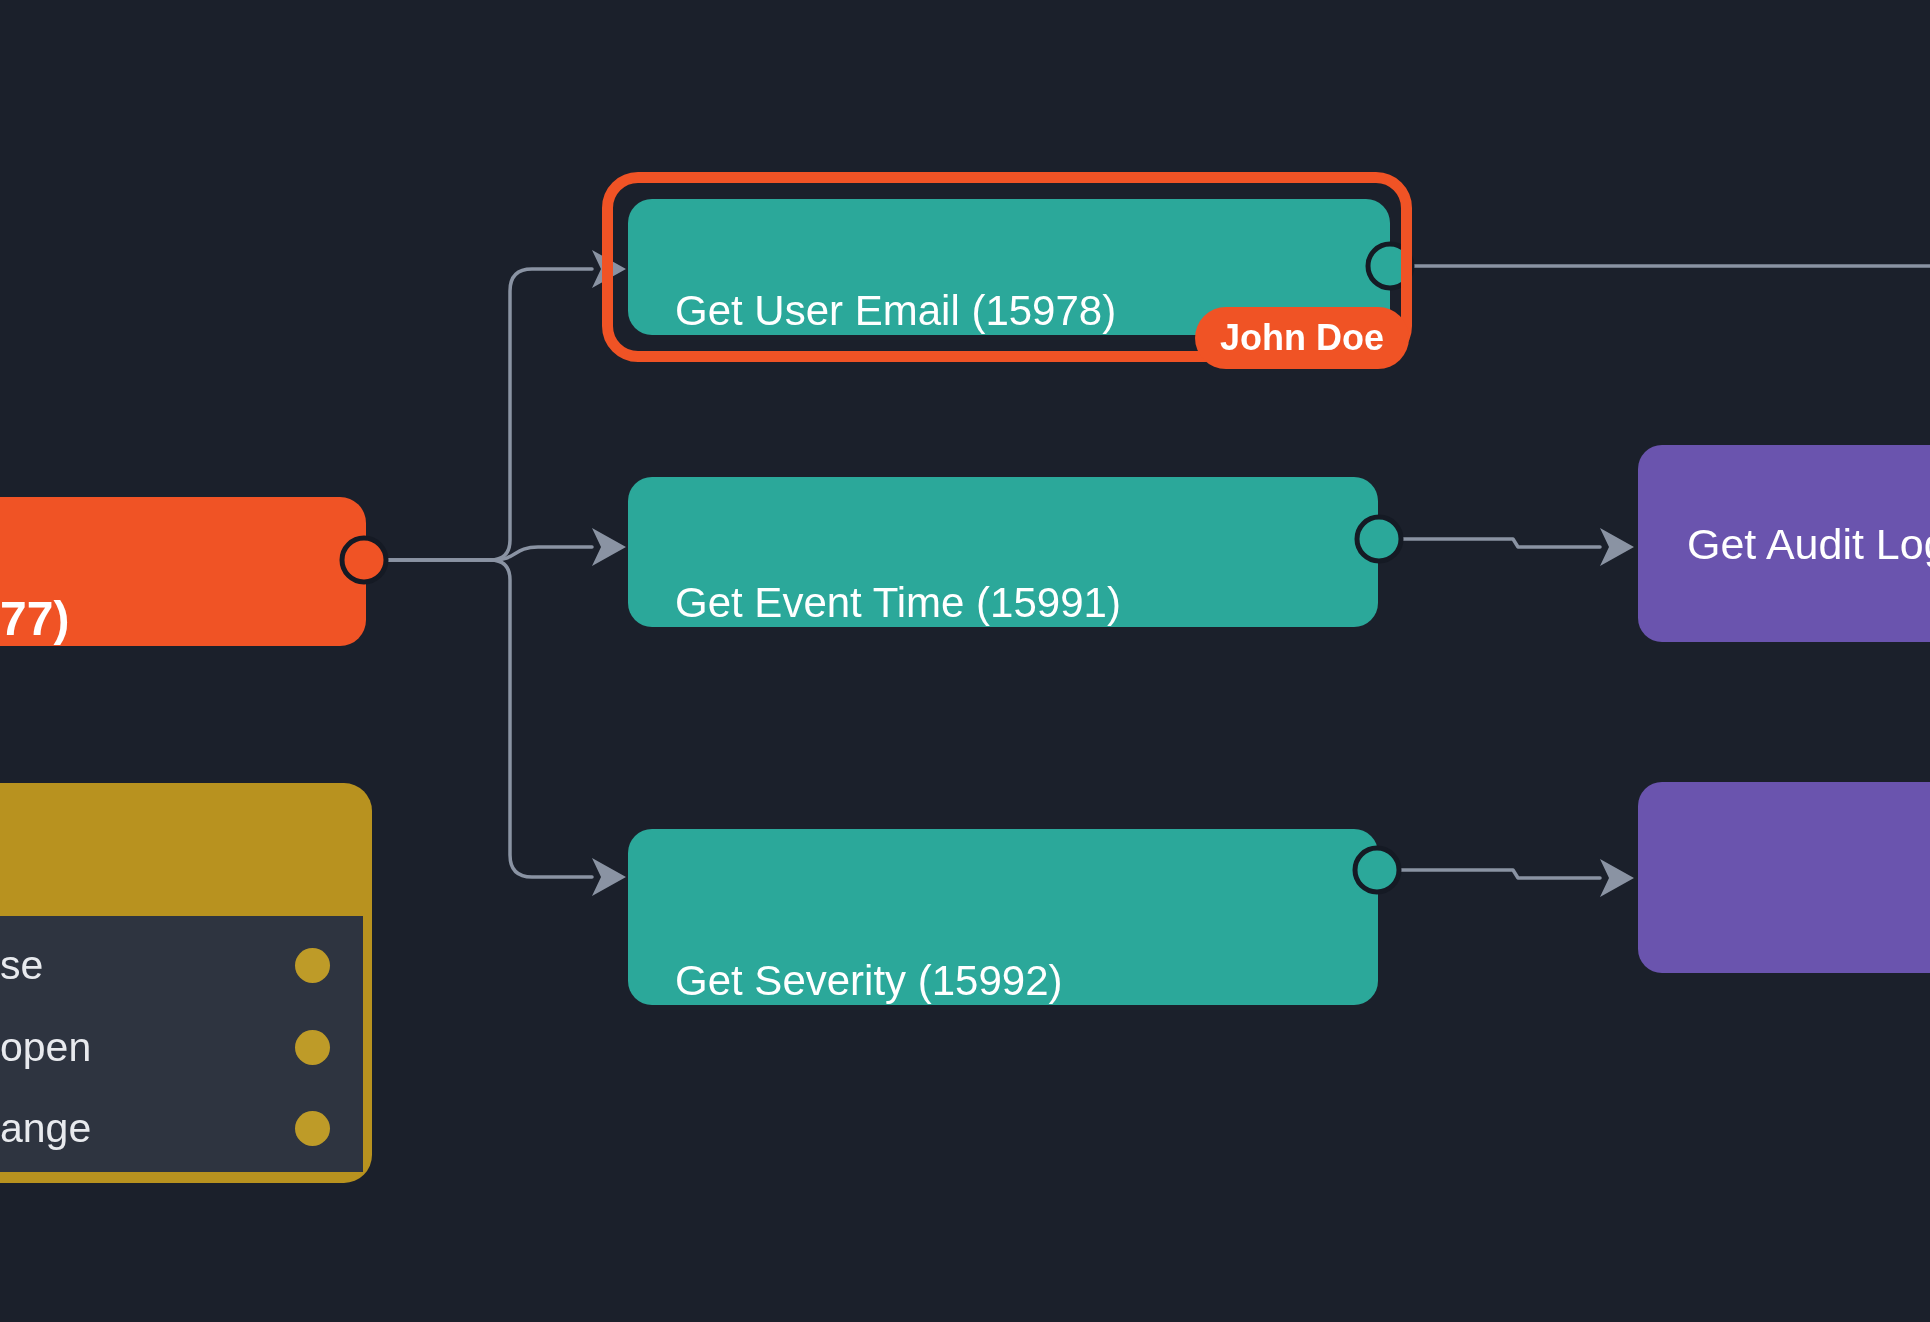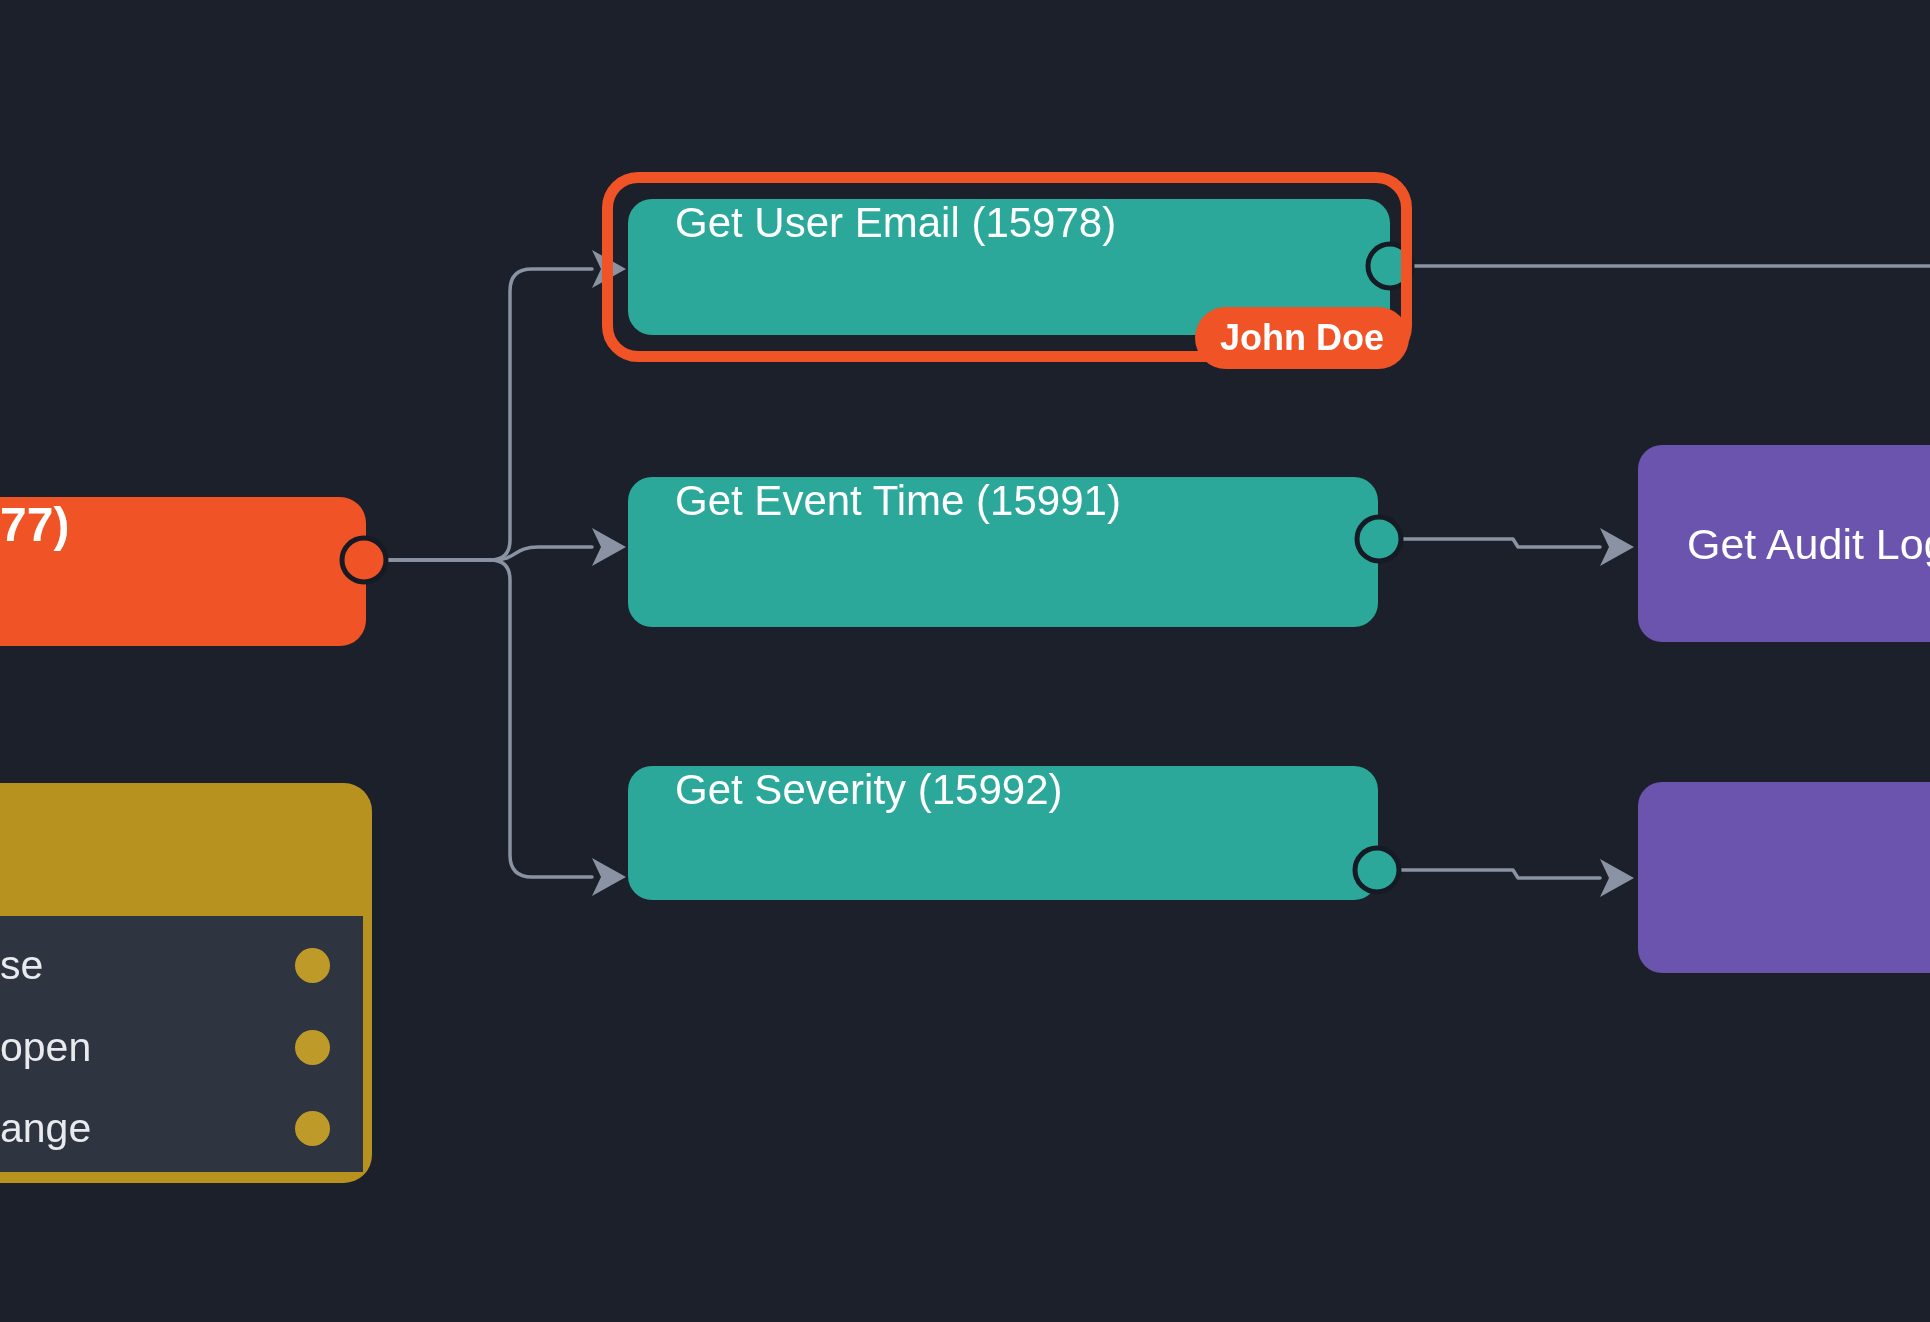--- a/index.html
+++ b/index.html
@@ -4,33 +4,33 @@
 <style>
   html,body{margin:0;padding:0;}
   body{
     width:1930px;height:1322px;position:relative;overflow:hidden;
     background:#1B202B;
     font-family:"Liberation Sans", sans-serif;
   }
   svg.layer{position:absolute;left:0;top:0;width:1930px;height:1322px;}
   #wires{z-index:1;}
   #ports{z-index:3;}
-  .node{position:absolute;display:flex;align-items:flex-start;color:#FFFFFF;z-index:2;box-sizing:border-box;}
+  .node{position:absolute;display:flex;align-items:flex-end;color:#FFFFFF;z-index:2;box-sizing:border-box;}
   .node .label{white-space:nowrap;}
 
   
   #node-upstream{left:-60px;top:497px;width:426px;height:149px;background:#F05325;border-radius:26px;}
   #node-upstream .label{font-size:48px;font-weight:700;padding-left:60px;}
 
   
   .teal{background:#2BA89A;border-radius:24px;}
   .teal .label{font-size:42px;padding-left:47px;}
   #node-email{left:628px;top:199px;width:762px;height:136px;}
   #node-event{left:628px;top:477px;width:750px;height:150px;}
-  #node-severity{left:628px;top:766px;width:750px;height:134px;}
+  #node-severity{left:628px;top:829px;width:750px;height:176px;}
 
   
   .purple{background:#6A54AE;border-radius:24px;flex-direction:column;align-items:flex-start;justify-content:center;}
   .purple .label{font-size:43px;line-height:56px;padding-left:49px;}
   #node-audit{left:1638px;top:445px;width:760px;height:197px;}
   #node-incident{left:1638px;top:782px;width:760px;height:191px;}
 
   
   #selection-border{position:absolute;left:602px;top:172px;width:810px;height:190px;
     border:11px solid #F05325;border-radius:36px;box-sizing:border-box;z-index:4;pointer-events:none;}

